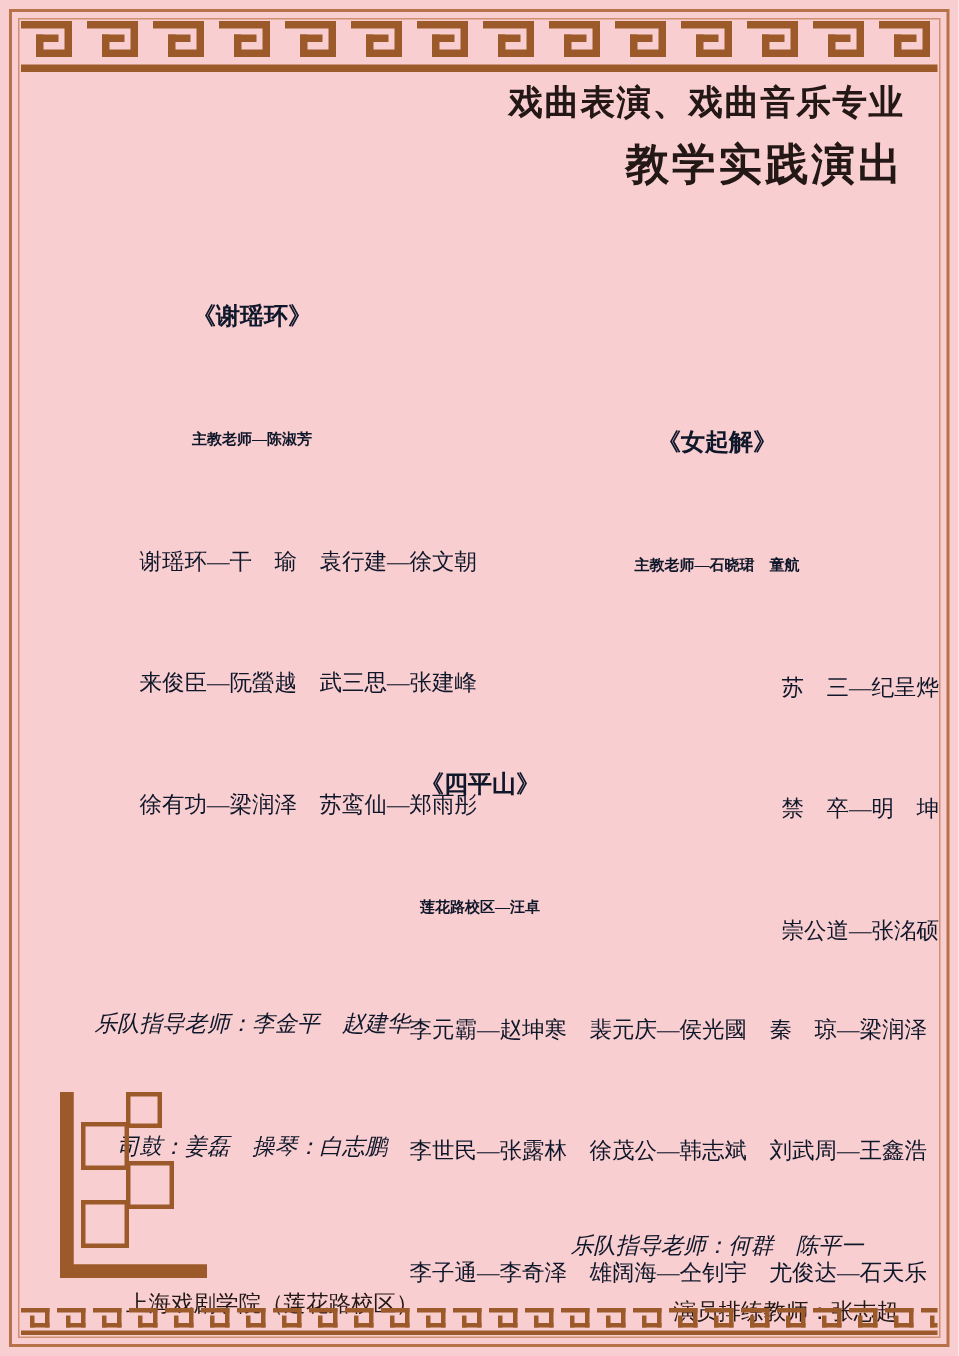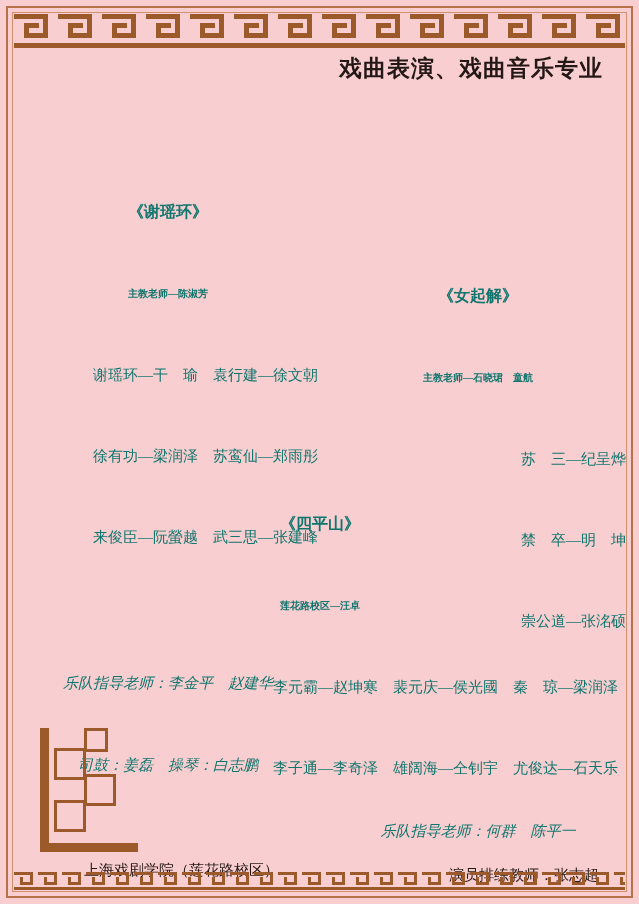--- a/index.html
+++ b/index.html
@@ -128,21 +128,21 @@
     font-size: 29px;
     font-weight: bold;
     letter-spacing: 2px;
     line-height: 44px;
     margin-top: 2px;
   }
 
   
   .block {
     position: absolute;
-    color: #0f766e;
+    color: #0f172a;
     font-size: 15px;
     line-height: 27px;
     white-space: pre;
   }
   .block .title {
     font-size: 16px;
     font-weight: bold;
     text-align: center;
     line-height: 28px;
   }
@@ -311,28 +311,29 @@
           <i class="k3"></i>
           <i class="k4"></i>
           <i class="k5"></i>
           <i class="k6"></i>
         </div>
       </div>
   </div>
 
   <div class="header">
     <div class="line1">戏曲表演、戏曲音乐专业</div>
+    <div class="line2">教学实践演出</div>
   </div>
 
   <div class="block" id="blockXieYaoHuan">
     <div class="title">《谢瑶环》</div>
     <div class="sub">主教老师—陈淑芳</div>
     <div class="row">谢瑶环—干　瑜　袁行建—徐文朝</div>
+    <div class="row">来俊臣—阮螢越　武三思—张建峰</div>
     <div class="row">徐有功—梁润泽　苏鸾仙—郑雨彤</div>
-    <div class="row">来俊臣—阮螢越　武三思—张建峰</div>
     <div class="gaprow"></div>
     <div class="band-credit">乐队指导老师：李金平　赵建华</div>
     <div class="band-credit">司鼓：姜磊　操琴：白志鹏</div>
   </div>
 
   <div class="block" id="blockNvQiJie">
     <div class="title">《女起解》</div>
     <div class="sub">主教老师—石晓珺　童航</div>
     <div class="row">苏　三—纪呈烨</div>
     <div class="row">禁　卒—明　坤</div>
@@ -340,20 +341,21 @@
     <div class="gaprow"></div>
     <div class="gaprow"></div>
     <div class="band-credit">乐队指导老师：何群　陈平一</div>
     <div class="band-credit">司鼓：王晨　操琴：李润</div>
   </div>
 
   <div class="block" id="blockSiPingShan">
     <div class="title">《四平山》</div>
     <div class="sub">莲花路校区—汪卓</div>
     <div class="row">李元霸—赵坤寒　裴元庆—侯光國　秦　琼—梁润泽</div>
+    <div class="row">李世民—张露林　徐茂公—韩志斌　刘武周—王鑫浩</div>
     <div class="row">李子通—李奇泽　雄阔海—仝钊宇　尤俊达—石天乐</div>
     
     
     
     
     
     
     
   </div>
 

